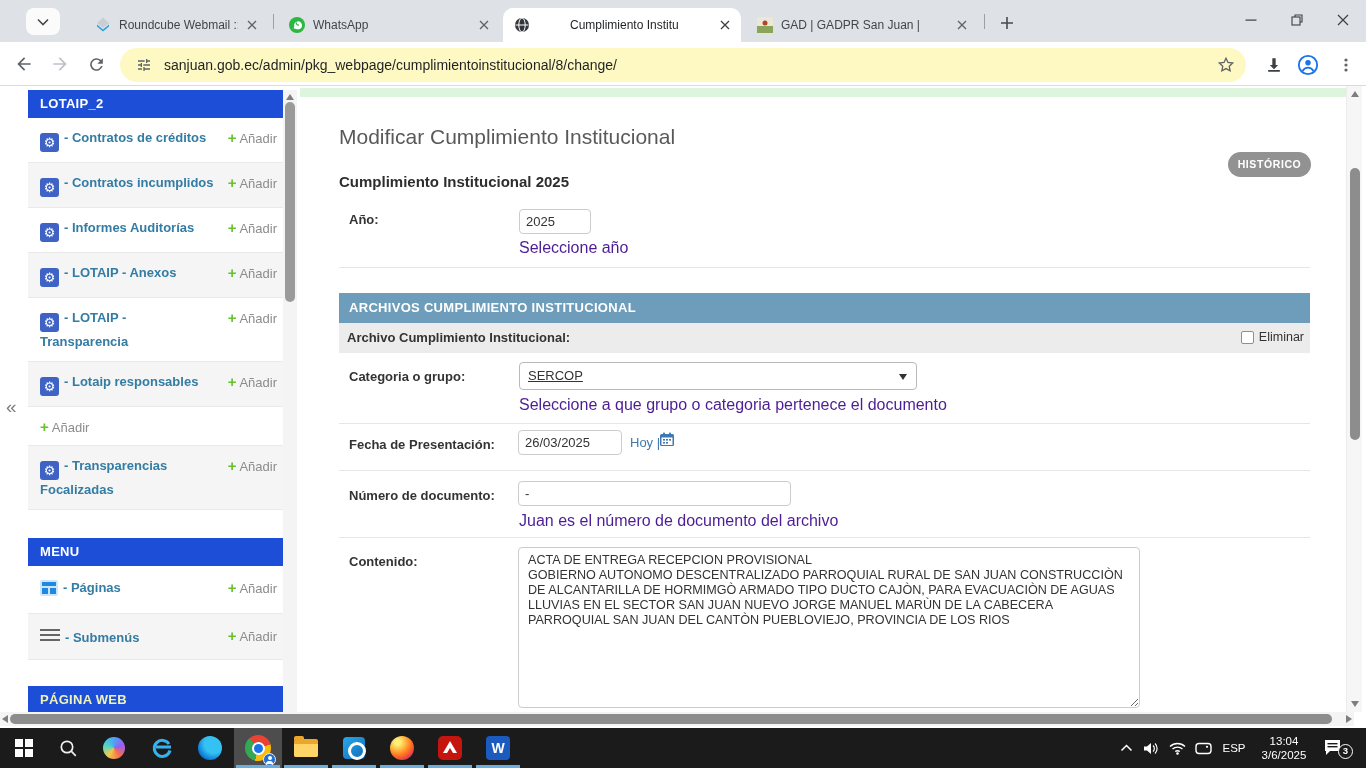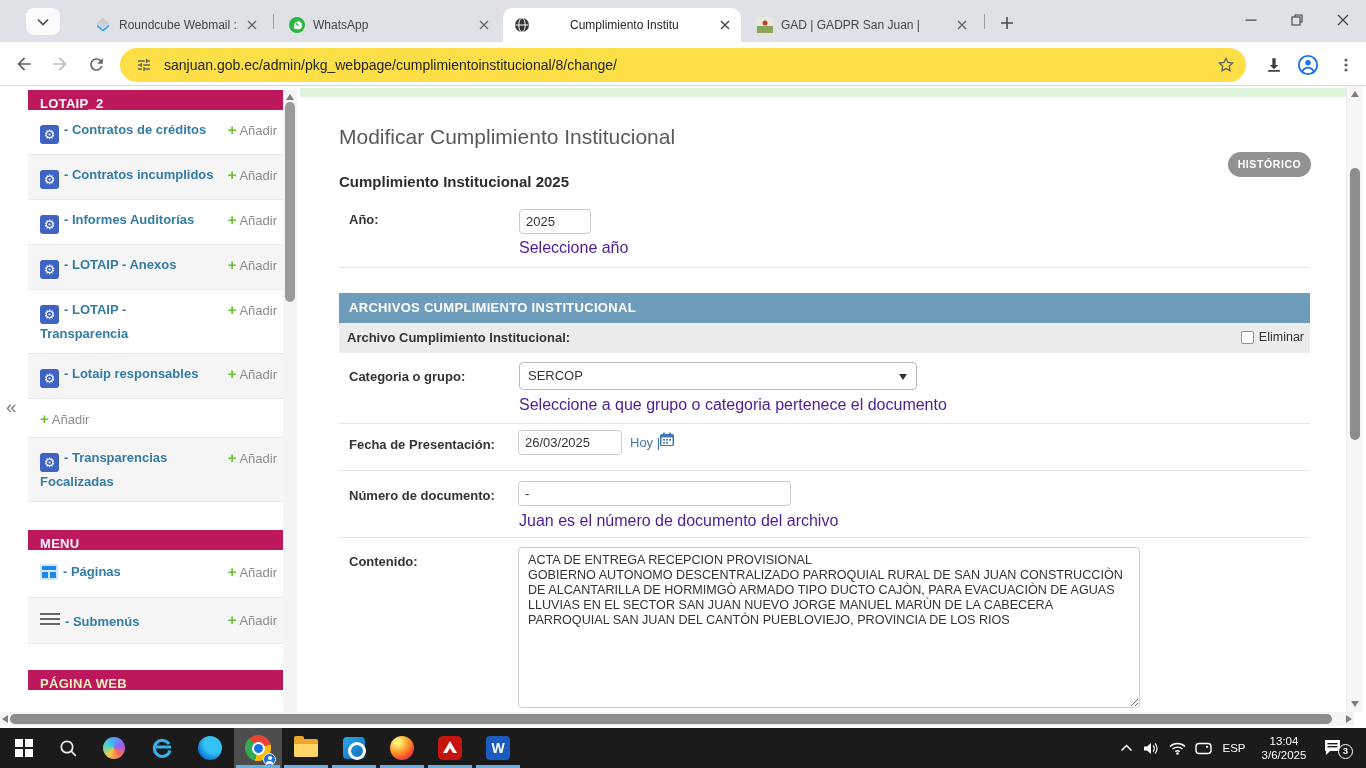--- a/index.html
+++ b/index.html
@@ -17,31 +17,31 @@
   .tab.active .title { color:#1f2124; }
   .tabclose { width:16px; height:16px; flex:0 0 16px; margin-left:6px; display:flex; align-items:center; justify-content:center; border-radius:50%; }
   .tabsep { position:absolute; top:14px; width:1px; height:15px; background:#9aa0a6; }
   .newtab { position:absolute; left:994px; top:10px; width:26px; height:26px; border-radius:50%; display:flex; align-items:center; justify-content:center; }
   .wincontrols { position:absolute; right:0; top:0; height:40px; display:flex; }
   .winbtn { width:46px; height:40px; display:flex; align-items:center; justify-content:center; }
 
   
   .toolbar { position:absolute; left:0; top:42px; width:1366px; height:44px; background:#fff; border-bottom:1px solid #d8dbdf; }
   .navbtn { position:absolute; top:52px; width:24px; height:24px; display:flex; align-items:center; justify-content:center; }
-  .urlpill { position:absolute; left:120px; top:48px; width:1126px; height:34px; background:#fde047; border-radius:17px; display:flex; align-items:center; padding:0 10px 0 16px; }
+  .urlpill { position:absolute; left:120px; top:48px; width:1126px; height:34px; background:#fef9c3; border-radius:17px; display:flex; align-items:center; padding:0 10px 0 16px; }
   .urltext { font-size:14px; color:#1f2124; margin-left:12px; flex:1; white-space:nowrap; overflow:hidden; }
   .toolicon { position:absolute; top:53px; width:24px; height:24px; display:flex; align-items:center; justify-content:center; }
 
   
   .page { position:absolute; left:0; top:86px; width:1366px; height:642px; background:#fff; overflow:hidden; }
   .collapse-arrow { position:absolute; left:6px; top:310px; font-size:19px; color:#7d7d7d; }
 
   
   .sidebar { position:absolute; left:28px; top:4px; width:255px; height:622px; overflow:hidden; background:#fff; }
-  .s-header { height:20px; background:#be185d; color:#fff; font-size:13px; font-weight:bold; line-height:28px; padding-left:12px; letter-spacing:.3px; }
+  .s-header { height:28px; background:#1d4ed8; color:#fff; font-size:13px; font-weight:bold; line-height:28px; padding-left:12px; letter-spacing:.3px; }
   .s-header.yellow { color:#eef3bd; }
   .s-item { display:flex; justify-content:space-between; align-items:flex-start; padding:10px 6px 10px 12px; border-bottom:1px solid #e9e9e9; background:#fff; }
   .s-item.alt { background:#f5f5f5; }
   .s-label { width:176px; font-size:13px; font-weight:bold; color:#337ca3; line-height:19px; }
   .gear { display:inline-block; width:19px; height:19px; background:#3e63c4; border-radius:3px; color:#fff; font-size:13px; line-height:19px; text-align:center; margin-right:5px; vertical-align:-5px; font-weight:normal; }
   .iconwrap { display:inline-block; vertical-align:-4px; margin-right:5px; }
   .hamb { display:inline-block; width:20px; vertical-align:-2px; margin-right:5px; }
   .hamb i { display:block; height:2.5px; background:#666; margin:2.5px 0; }
   .s-add { white-space:nowrap; font-size:13px; color:#8c8c8c; padding-top:1px; }
   .s-add .plus { color:#67c22e; font-weight:bold; font-size:15px; margin-right:3px; }
@@ -61,21 +61,21 @@
   .flabel { position:absolute; font-size:13px; font-weight:bold; color:#333; }
   .fhelp { position:absolute; font-size:16px; color:#4c1d95; }
   .tinput { position:absolute; height:25px; border:1px solid #ccc; border-radius:4px; padding:2px 6px; font-size:13px; color:#333; font-family:"Liberation Sans",sans-serif; background:#fff; }
   .hr { position:absolute; left:339px; width:971px; border-top:1px solid #e6e6e6; height:0; }
   .secheader { position:absolute; left:339px; top:207px; width:971px; height:30px; background:#6d9dba; color:#fff; font-size:13px; font-weight:bold; line-height:30px; padding-left:10px; letter-spacing:.3px; }
   .grayrow { position:absolute; left:339px; top:237px; width:971px; height:30px; background:#ececec; }
   .grayrow .glabel { position:absolute; left:8px; top:7px; font-size:13px; font-weight:bold; color:#333; }
   .elim { position:absolute; right:6px; top:7px; display:flex; align-items:center; gap:5px; }
   .cb { width:13px; height:13px; border:1px solid #8f8f8f; border-radius:2px; background:#fff; }
   .elim span { font-size:12.5px; color:#333; }
-  .selbox { position:absolute; left:519px; top:276px; width:398px; height:28px; border:1px solid #b9b9b9; border-radius:4px; background:#fff; font-size:13px; color:#333; line-height:26px; padding-left:8px; }
+  .selbox { position:absolute; left:519px; top:276px; width:398px; height:28px; border:1px solid #b9b9b9; border-radius:4px; background:#fff; font-size:13px; color:#333; line-height:26px; padding-left:8px;text-decoration:underline; }
   .selarrow { position:absolute; right:9px; top:11px; width:0; height:0; border-left:4.5px solid transparent; border-right:4.5px solid transparent; border-top:6px solid #333; }
   .hoy { position:absolute; left:630px; top:349px; font-size:13px; color:#4179ae; }
   .calic { position:absolute; left:659px; top:346px; }
   .tarea { position:absolute; left:518px; top:461px; width:622px; height:161px; border:1px solid #ccc; border-radius:4px; padding:5px 9px; font-size:12.6px; line-height:15px; color:#333; font-family:"Liberation Sans",sans-serif; resize:both; }
 
   
   .v-scroll { position:absolute; left:1346px; top:0; width:16px; height:626px; background:#f6f6f6; border-left:1px solid #ececec; }
   .v-thumb { position:absolute; left:3px; top:82px; width:10px; height:272px; background:#8d8d8d; border-radius:5px; }
   .v-scroll .arr-up { margin-top:5px; }
   .v-scroll .arr-dn { position:absolute; bottom:5px; left:4px; }

